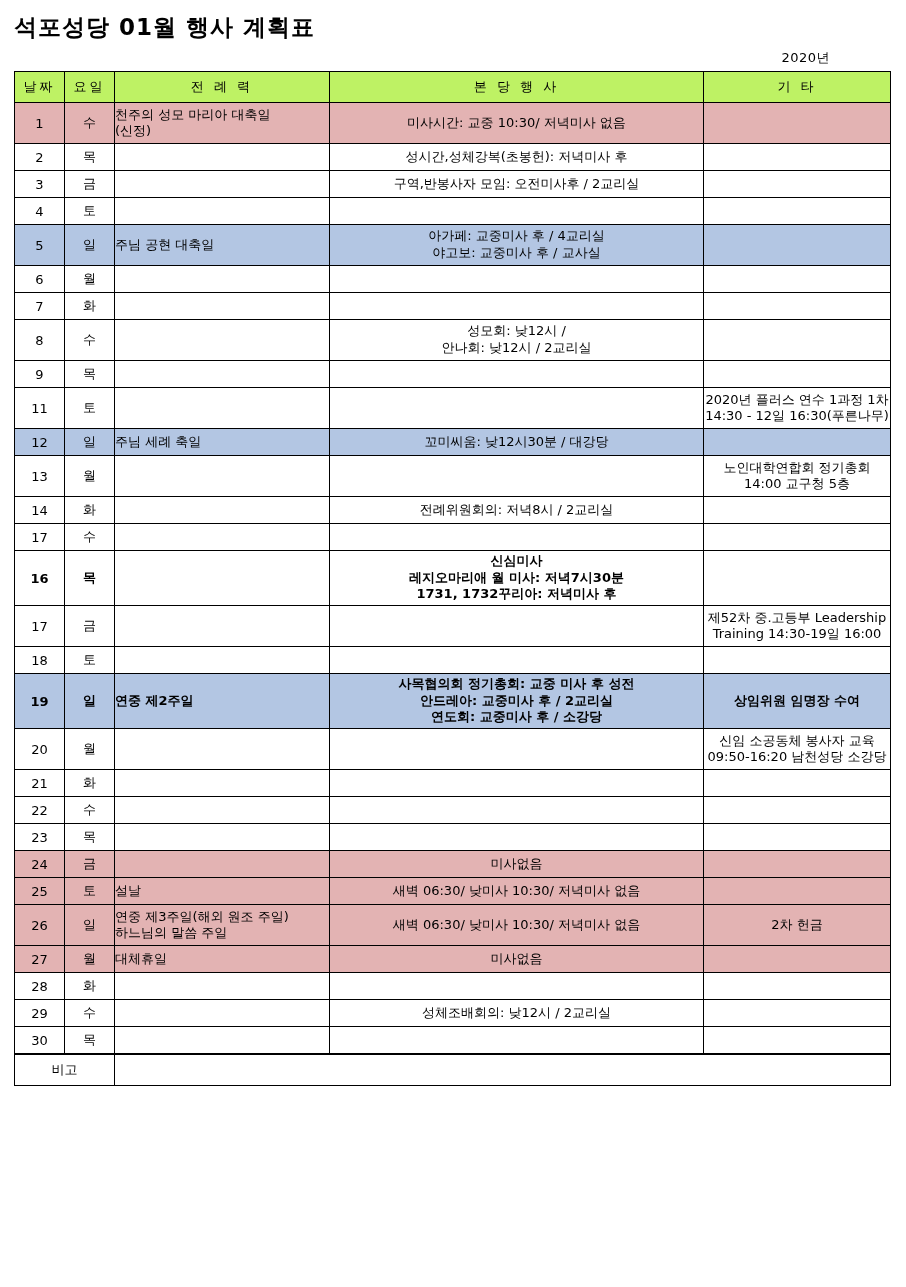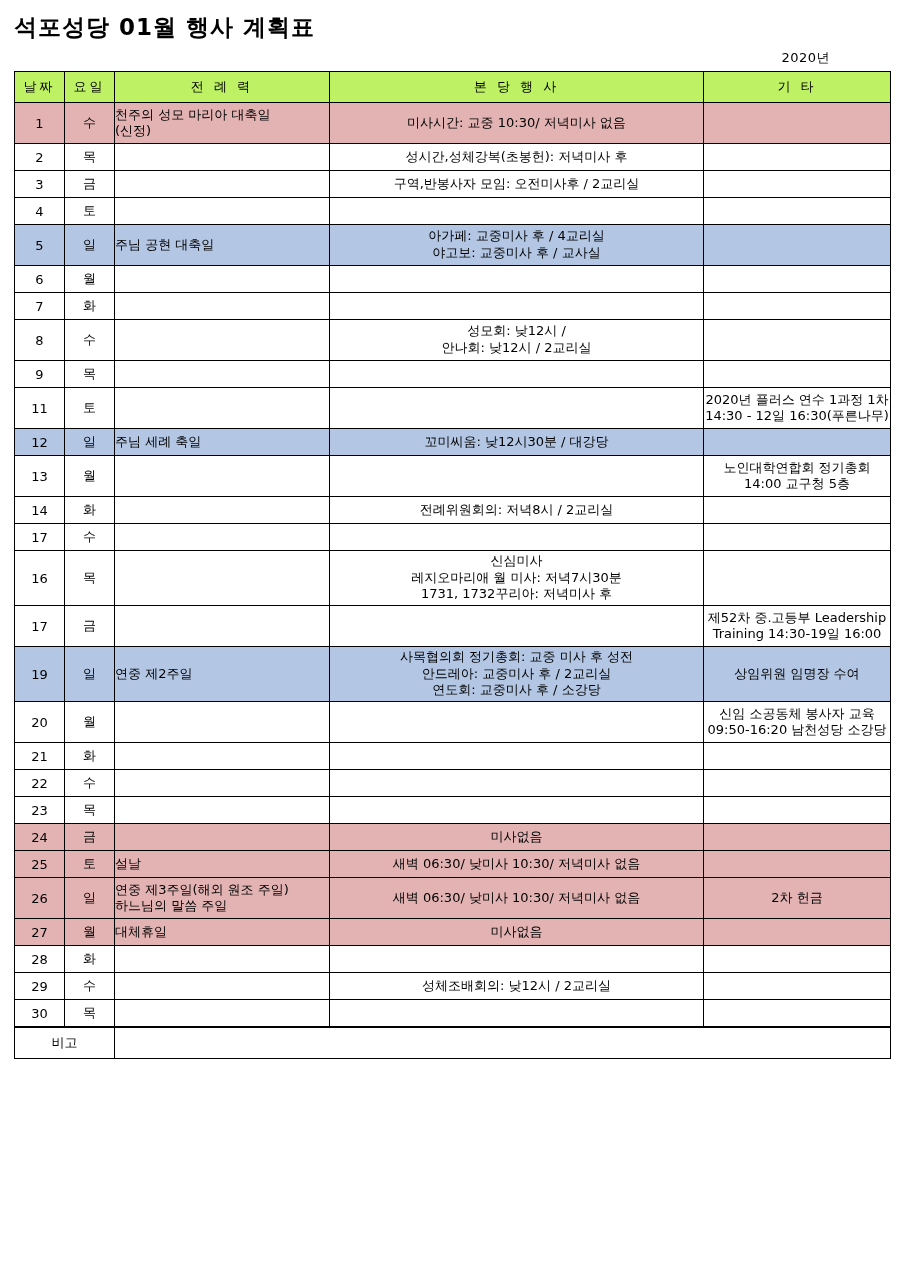--- a/index.html
+++ b/index.html
@@ -81,21 +81,21 @@
   }
   td.etc {
     text-align: center;
     font-size: 12px;
     line-height: 1.25;
     padding: 2px 3px;
     margin-top: 36px;
   }
   tr.h-short td { height: 26px; }
   tr.h-med td { height: 40px; }
-  tr.h-tall td { height: 54px; }
+  tr.h-tall td { height: 54px; font-weight: bold; }
 
   tr.pink td { background: #e3b3b3; }
   tr.blue td { background: #b3c6e3; }
   tr.plain td { background: #ffffff; }
 
   .note-row td {
     border: 1px solid #000000;
     height: 30px;
     background: #ffffff;
   }
@@ -245,20 +245,27 @@
           <td class="etc multiline"></td>
         </tr>
         <tr class="plain h-med">
           <td class="date multiline">17</td>
           <td class="day multiline">금</td>
           <td class="lit multiline"></td>
           <td class="main multiline"></td>
           <td class="etc multiline">제52차 중.고등부 Leadership
 Training 14:30-19일 16:00</td>
         </tr>
+        <tr class="plain h-short">
+          <td class="date multiline">18</td>
+          <td class="day multiline">토</td>
+          <td class="lit multiline"></td>
+          <td class="main multiline"></td>
+          <td class="etc multiline"></td>
+        </tr>
         <tr class="blue h-tall">
           <td class="date multiline">19</td>
           <td class="day multiline">일</td>
           <td class="lit multiline">연중 제2주일</td>
           <td class="main multiline">사목협의회 정기총회:  교중 미사 후 성전
 안드레아:  교중미사 후 /  2교리실
 연도회:  교중미사 후 /  소강당</td>
           <td class="etc multiline">상임위원 임명장 수여</td>
         </tr>
         <tr class="plain h-med">

